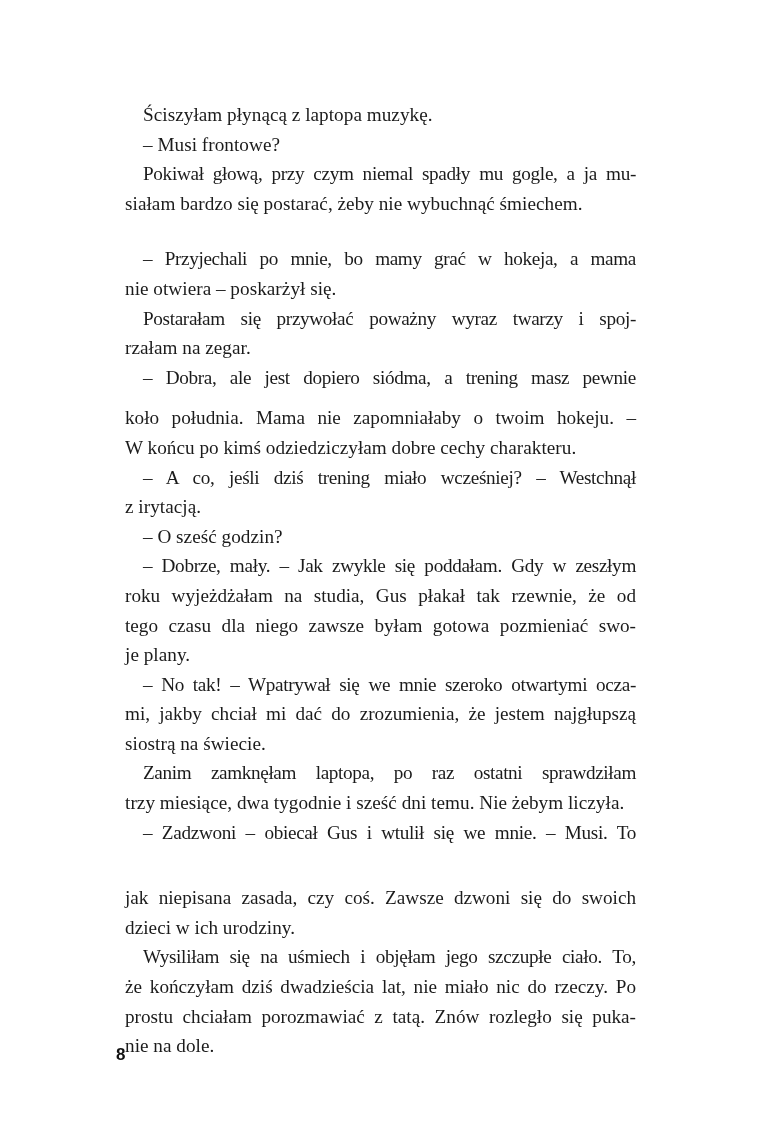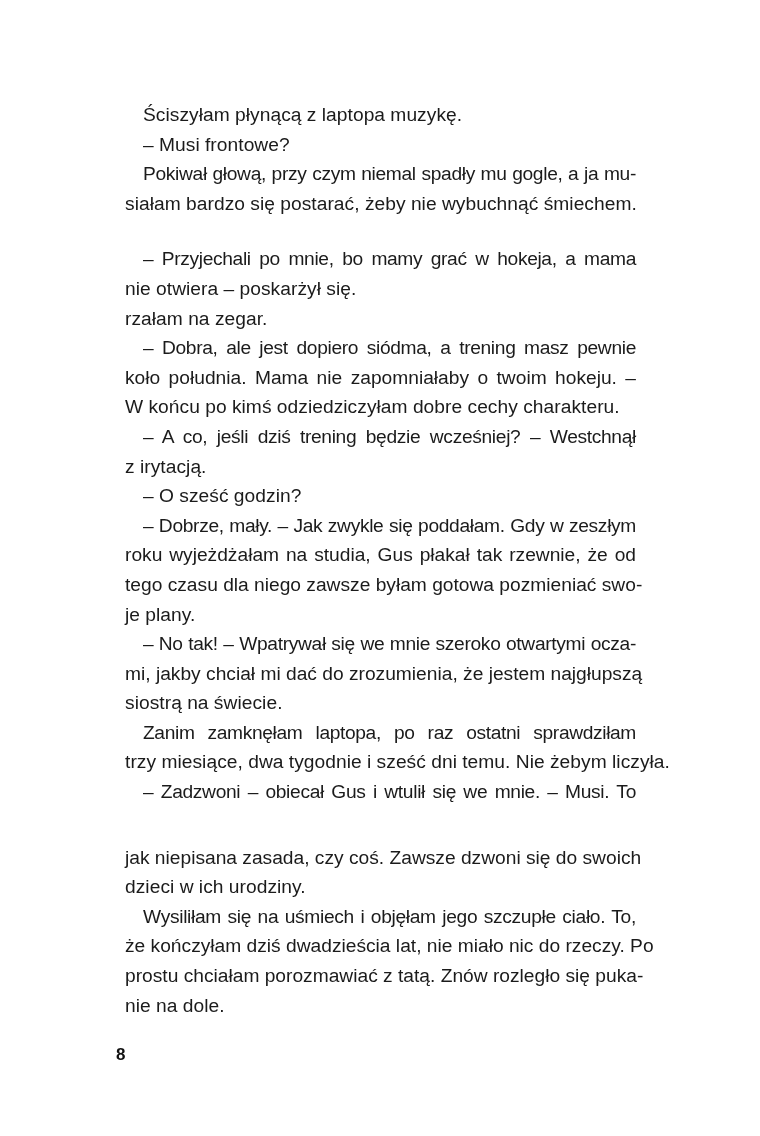--- a/index.html
+++ b/index.html
@@ -17,21 +17,21 @@
     background: #ffffff;
     overflow: hidden;
     box-sizing: border-box;
   }
 
   .text-block {
     position: absolute;
     left: 125px;
     top: 100px;
     width: 511px;
-    font-family: Liberation Sans, sans-serif;
+    font-family: Liberation Serif, serif;
     font-size: 19.2px;
     line-height: 29.6px;
     color: #1b1b1b;
     text-align: justify;
     text-justify: inter-word;
     -webkit-hyphens: none;
     hyphens: none;
     word-spacing: -0.1px;
     letter-spacing: 0.05px;
   }
@@ -82,29 +82,30 @@
       </p>
       <p class="para" style="text-indent: 0px;">
         <span class="line indent" style="white-space: pre; letter-spacing: -0.321px; word-spacing: -1.8px;">Pokiwał głową, przy czym niemal spadły mu gogle, a ja mu-</span>
         <span class="line last">siałam bardzo się postarać, żeby nie wybuchnąć śmiechem.</span>
       </p>
       <p class="para" style="text-indent: 0px; margin-top: 26px;">
         <span class="line indent" style="white-space: pre; letter-spacing: -0.353px; word-spacing: -1.8px;">– Przyjechali po mnie, bo mamy grać w hokeja, a mama</span>
         <span class="line last">nie otwiera – poskarżył się.</span>
       </p>
       <p class="para" style="text-indent: 0px;">
+        <span class="line indent" style="white-space: pre; letter-spacing: -0.346px; word-spacing: -2px;">Postarałam się przywołać poważny wyraz twarzy i spoj-</span>
         <span class="line last">rzałam na zegar.</span>
       </p>
       <p class="para" style="text-indent: 0px;">
         <span class="line indent" style="white-space: pre; letter-spacing: -0.333px; word-spacing: -2px;">– Dobra, ale jest dopiero siódma, a trening masz pewnie</span>
-        <span class="line" style="white-space: pre; letter-spacing: 0px; word-spacing: 0px;">koło południa. Mama nie zapomniałaby o twoim hokeju. –</span>
+        <span class="line" style="white-space: pre; letter-spacing: 0px; word-spacing: 0px; margin-top: 11px;">koło południa. Mama nie zapomniałaby o twoim hokeju. –</span>
         <span class="line last">W końcu po kimś odziedziczyłam dobre cechy charakteru.</span>
       </p>
       <p class="para" style="text-indent: 0px;">
-        <span class="line indent" style="white-space: pre; letter-spacing: -0.327px; word-spacing: -2px;">– A co, jeśli dziś trening będzie wcześniej? – Westchnął</span>
+        <span class="line indent" style="white-space: pre; letter-spacing: -0.327px; word-spacing: -2px;">– A co, jeśli dziś trening miało wcześniej? – Westchnął</span>
         <span class="line last">z irytacją.</span>
       </p>
       <p class="para" style="text-indent: 0px;">
         <span class="line last indent">– O sześć godzin?</span>
       </p>
       <p class="para" style="text-indent: 0px;">
         <span class="line indent" style="white-space: pre; letter-spacing: -0.327px; word-spacing: -1.8px;">– Dobrze, mały. – Jak zwykle się poddałam. Gdy w zeszłym</span>
         <span class="line" style="white-space: pre; letter-spacing: 0px; word-spacing: 0px;">roku wyjeżdżałam na studia, Gus płakał tak rzewnie, że od</span>
         <span class="line" style="white-space: pre; letter-spacing: 0px; word-spacing: 0px;">tego czasu dla niego zawsze byłam gotowa pozmieniać swo-</span>
         <span class="line last">je plany.</span>

